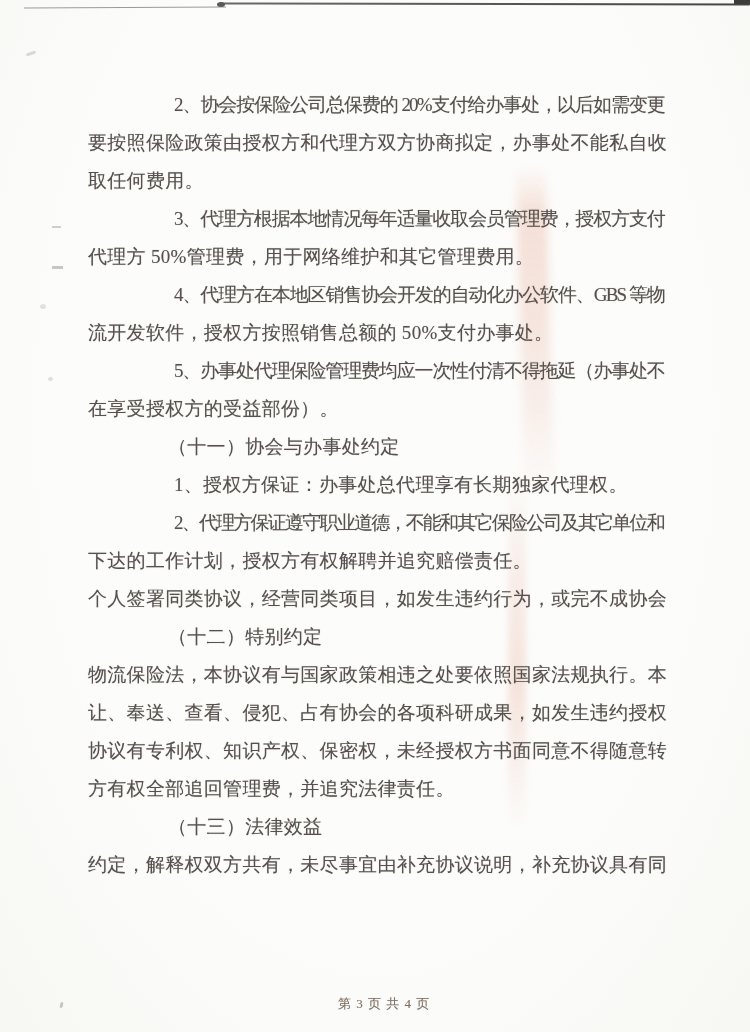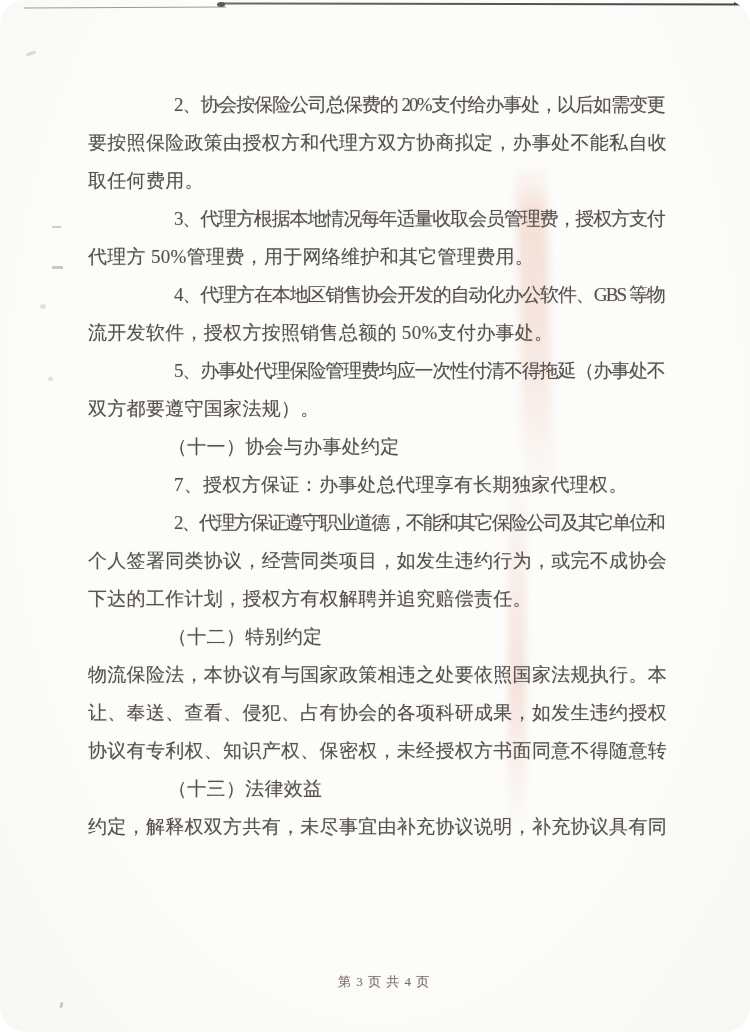--- a/index.html
+++ b/index.html
@@ -6,21 +6,20 @@
   body {
     width: 750px; height: 1032px;
     font-family: "Liberation Serif", "DejaVu Serif", serif;
     overflow: hidden;
   }
   #page {
     position: relative;
     width: 750px; height: 1032px;
     background: radial-gradient(ellipse at 50% 40%, var(--paper, #fcfcfa) 60%, #f7f7f4 100%);
     overflow: hidden;
-    border-radius: 26px;
   }
 
   
   .doc {
     position: absolute;
     left: 88px; top: 86px;
     width: 576px;
   }
   .line {
     height: 38px;
@@ -37,21 +36,21 @@
     text-align-last: justify;
     text-justify: inter-character;
   }
   .indent-item    { padding-left: 86px; }
   .indent-heading { padding-left: 80px; }
   .dense          { letter-spacing: -1.8px; }
 
   
   .footer {
     position: absolute;
-    left: 0; right: 0; top: 972px;
+    left: 0; right: 0; top: 994px;
     height: 20px; line-height: 20px;
     padding-left: 18px;
     text-align: center;
     font-size: 13px;
     letter-spacing: 1px;
     color: var(--footer-ink, #7d6e64);
     text-shadow: 0 0 1px rgba(125, 110, 100, 0.3);
   }
 
   
@@ -115,29 +114,30 @@
 
   <div class="doc">
     <div class="line indent-item dense justify">2、协会按保险公司总保费的 20%支付给办事处，以后如需变更</div>
     <div class="line justify">要按照保险政策由授权方和代理方双方协商拟定，办事处不能私自收</div>
     <div class="line">取任何费用。</div>
     <div class="line indent-item dense justify">3、代理方根据本地情况每年适量收取会员管理费，授权方支付</div>
     <div class="line">代理方 50%管理费，用于网络维护和其它管理费用。</div>
     <div class="line indent-item dense justify">4、代理方在本地区销售协会开发的自动化办公软件、GBS 等物</div>
     <div class="line">流开发软件，授权方按照销售总额的 50%支付办事处。</div>
     <div class="line indent-item dense justify">5、办事处代理保险管理费均应一次性付清不得拖延（办事处不</div>
-    <div class="line">双方都要遵守国家法规）。</div>
+    <div class="line">在享受授权方的受益部份）。</div>
     <div class="line indent-heading">（十一）协会与办事处约定</div>
-    <div class="line indent-item">7、授权方保证：办事处总代理享有长期独家代理权。</div>
+    <div class="line indent-item">1、授权方保证：办事处总代理享有长期独家代理权。</div>
     <div class="line indent-item dense justify">2、代理方保证遵守职业道德，不能和其它保险公司及其它单位和</div>
+    <div class="line">下达的工作计划，授权方有权解聘并追究赔偿责任。</div>
     <div class="line justify">个人签署同类协议，经营同类项目，如发生违约行为，或完不成协会</div>
-    <div class="line">下达的工作计划，授权方有权解聘并追究赔偿责任。</div>
     <div class="line indent-heading">（十二）特别约定</div>
     <div class="line justify">物流保险法，本协议有与国家政策相违之处要依照国家法规执行。本</div>
     <div class="line justify">让、奉送、查看、侵犯、占有协会的各项科研成果，如发生违约授权</div>
     <div class="line justify">协议有专利权、知识产权、保密权，未经授权方书面同意不得随意转</div>
+    <div class="line">方有权全部追回管理费，并追究法律责任。</div>
     <div class="line indent-heading">（十三）法律效益</div>
     <div class="line justify">约定，解释权双方共有，未尽事宜由补充协议说明，补充协议具有同</div>
   </div>
 
   <div class="footer">第 3 页 共 4 页</div>
 
 </div>
 
 </body></html>

